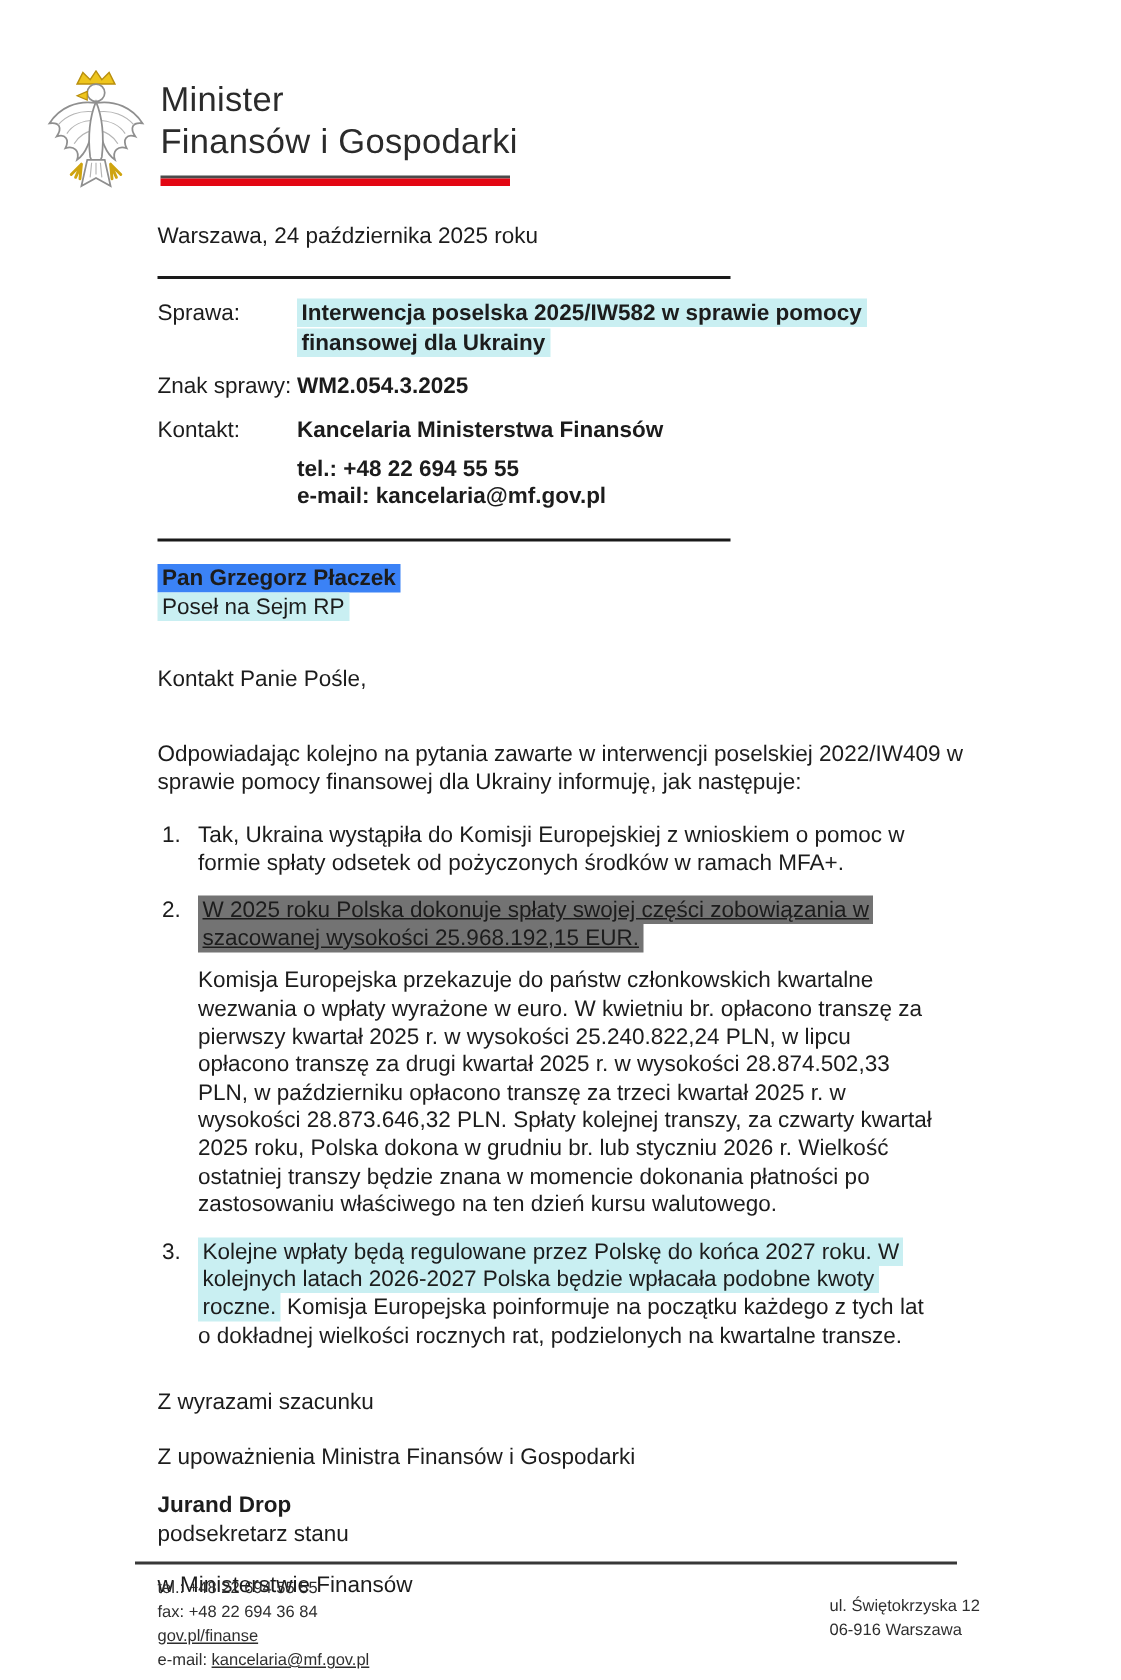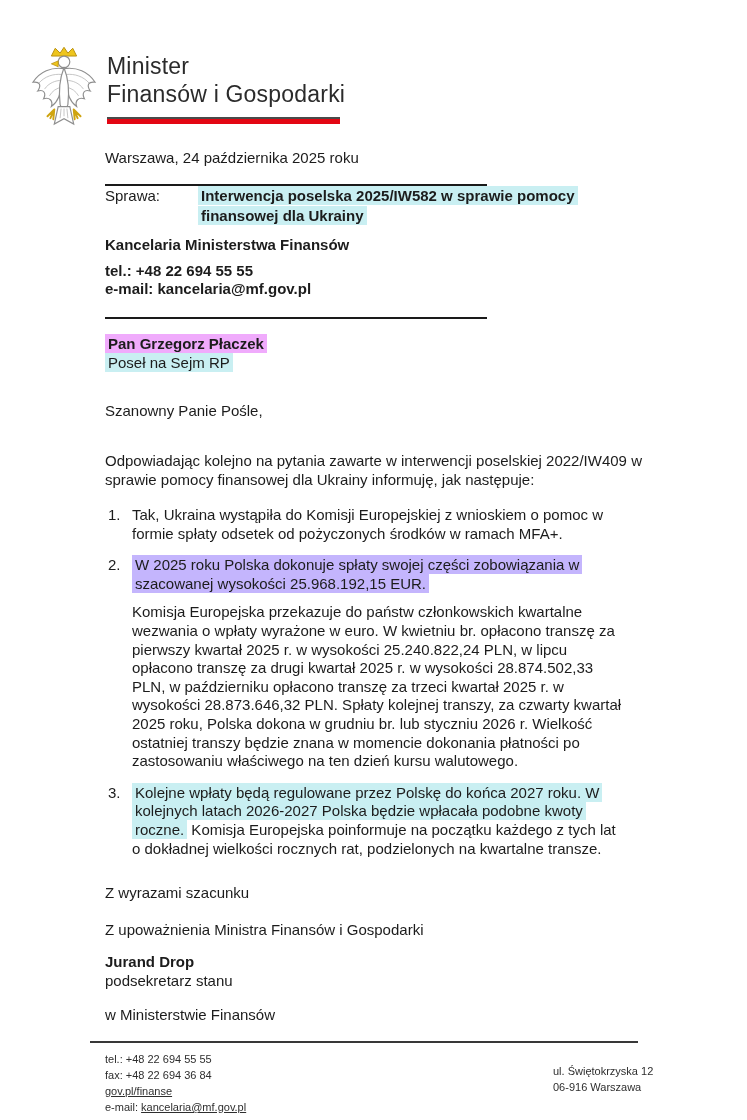--- a/index.html
+++ b/index.html
@@ -19,21 +19,21 @@
   .lh-title { font-size:23px; line-height:28px; color:#2b2b2b; letter-spacing:0.2px; }
   .accent-bar { margin-top:9px; width:233px; }
   .accent-bar .grayline { height:2px; background:#4a4a4a; }
   .accent-bar .redline { height:5px; }
   
   main { position:absolute; top:148px; left:0; width:747px; padding:0 100px 0 105px; }
   .body-text { font-size:15px; line-height:19px; }
   .date-line { font-size:15px; line-height:19px; }
   .rule { border:none; border-top:2px solid #1a1a1a; width:382px; margin:17px 0 0 0; }
   
-  .meta { }
+  .meta { margin-top:13px; }
   .meta-row { display:flex; margin-top:9px; }
   .meta-row:first-child { margin-top:0; }
   .meta-label { width:93px; flex:0 0 auto; font-size:15px; line-height:20px; }
   .meta-value { font-size:15px; line-height:20px; max-width:445px;font-weight:bold; }
   .contact-extra { margin-top:7px; font-size:15px; line-height:18px; }
   mark {
     background:#c9eff2; color:inherit;
     padding:1px 3px;
     -webkit-box-decoration-break:clone; box-decoration-break:clone;
   }
@@ -105,54 +105,59 @@
     <div class="date-line">Warszawa, 24 października 2025 roku</div>
 
     <hr class="rule">
 
     <div class="meta">
       <div class="meta-row">
         <div class="meta-label">Sprawa:</div>
         <div class="meta-value"><mark style="background: rgb(201, 239, 242);">Interwencja poselska 2025/IW582 w sprawie pomocy finansowej dla Ukrainy</mark></div>
       </div>
       <div class="meta-row">
+        <div class="meta-label">Znak sprawy:</div>
+        <div class="meta-value">WM2.054.3.2025</div>
+      </div>
+      <div class="meta-row">
+        <div class="meta-label">Kontakt:</div>
         <div class="meta-value">
           <div>Kancelaria Ministerstwa Finansów</div>
           <div class="contact-extra">
             <div>tel.: +48 22 694 55 55</div>
             <div>e-mail: kancelaria@mf.gov.pl</div>
           </div>
         </div>
       </div>
     </div>
 
     <hr class="rule rule2">
 
     <div class="recipient">
-      <div><mark class="bold" style="background: #f0abfc;">Pan Grzegorz Płaczek</mark></div>
+      <div><mark class="bold" style="background: #3b82f6;">Pan Grzegorz Płaczek</mark></div>
       <div><mark style="background: rgb(201, 239, 242);">Poseł na Sejm RP</mark></div>
     </div>
 
-    <div class="body-text salutation">Szanowny Panie Pośle,</div>
+    <div class="body-text salutation">Kontakt Panie Pośle,</div>
 
     <p class="body-text intro">Odpowiadając kolejno na pytania zawarte w interwencji poselskiej 2022/IW409 w sprawie pomocy finansowej dla Ukrainy informuję, jak następuje:</p>
 
     <div class="answer-list">
 
       <div class="list-item">
         <span class="item-number">1.</span>
         <div class="item-body">
           <p>Tak, Ukraina wystąpiła do Komisji Europejskiej z wnioskiem o pomoc w formie spłaty odsetek od pożyczonych środków w ramach MFA+.</p>
         </div>
       </div>
 
       <div class="list-item">
         <span class="item-number">2.</span>
         <div class="item-body">
-          <p><mark style="background: #c4b5fd;">W 2025 roku Polska dokonuje spłaty swojej części zobowiązania w szacowanej wysokości 25.968.192,15 EUR.</mark></p>
+          <p><mark style="background: #737373; text-decoration: underline;">W 2025 roku Polska dokonuje spłaty swojej części zobowiązania w szacowanej wysokości 25.968.192,15 EUR.</mark></p>
           <p class="item-detail">Komisja Europejska przekazuje do państw członkowskich kwartalne wezwania o wpłaty wyrażone w euro. W kwietniu br. opłacono transzę za pierwszy kwartał 2025 r. w wysokości 25.240.822,24 PLN, w lipcu opłacono transzę za drugi kwartał 2025 r. w wysokości 28.874.502,33 PLN, w październiku opłacono transzę za trzeci kwartał 2025 r. w wysokości 28.873.646,32 PLN. Spłaty kolejnej transzy, za czwarty kwartał 2025 roku, Polska dokona w grudniu br. lub styczniu 2026 r. Wielkość ostatniej transzy będzie znana w momencie dokonania płatności po zastosowaniu właściwego na ten dzień kursu walutowego.</p>
         </div>
       </div>
 
       <div class="list-item">
         <span class="item-number">3.</span>
         <div class="item-body">
           <p><mark style="background: rgb(201, 239, 242);">Kolejne wpłaty będą regulowane przez Polskę do końca 2027 roku. W kolejnych latach 2026-2027 Polska będzie wpłacała podobne kwoty roczne.</mark><span> Komisja Europejska poinformuje na początku każdego z tych lat o dokładnej wielkości rocznych rat, podzielonych na kwartalne transze.</span></p>
         </div>
       </div>

